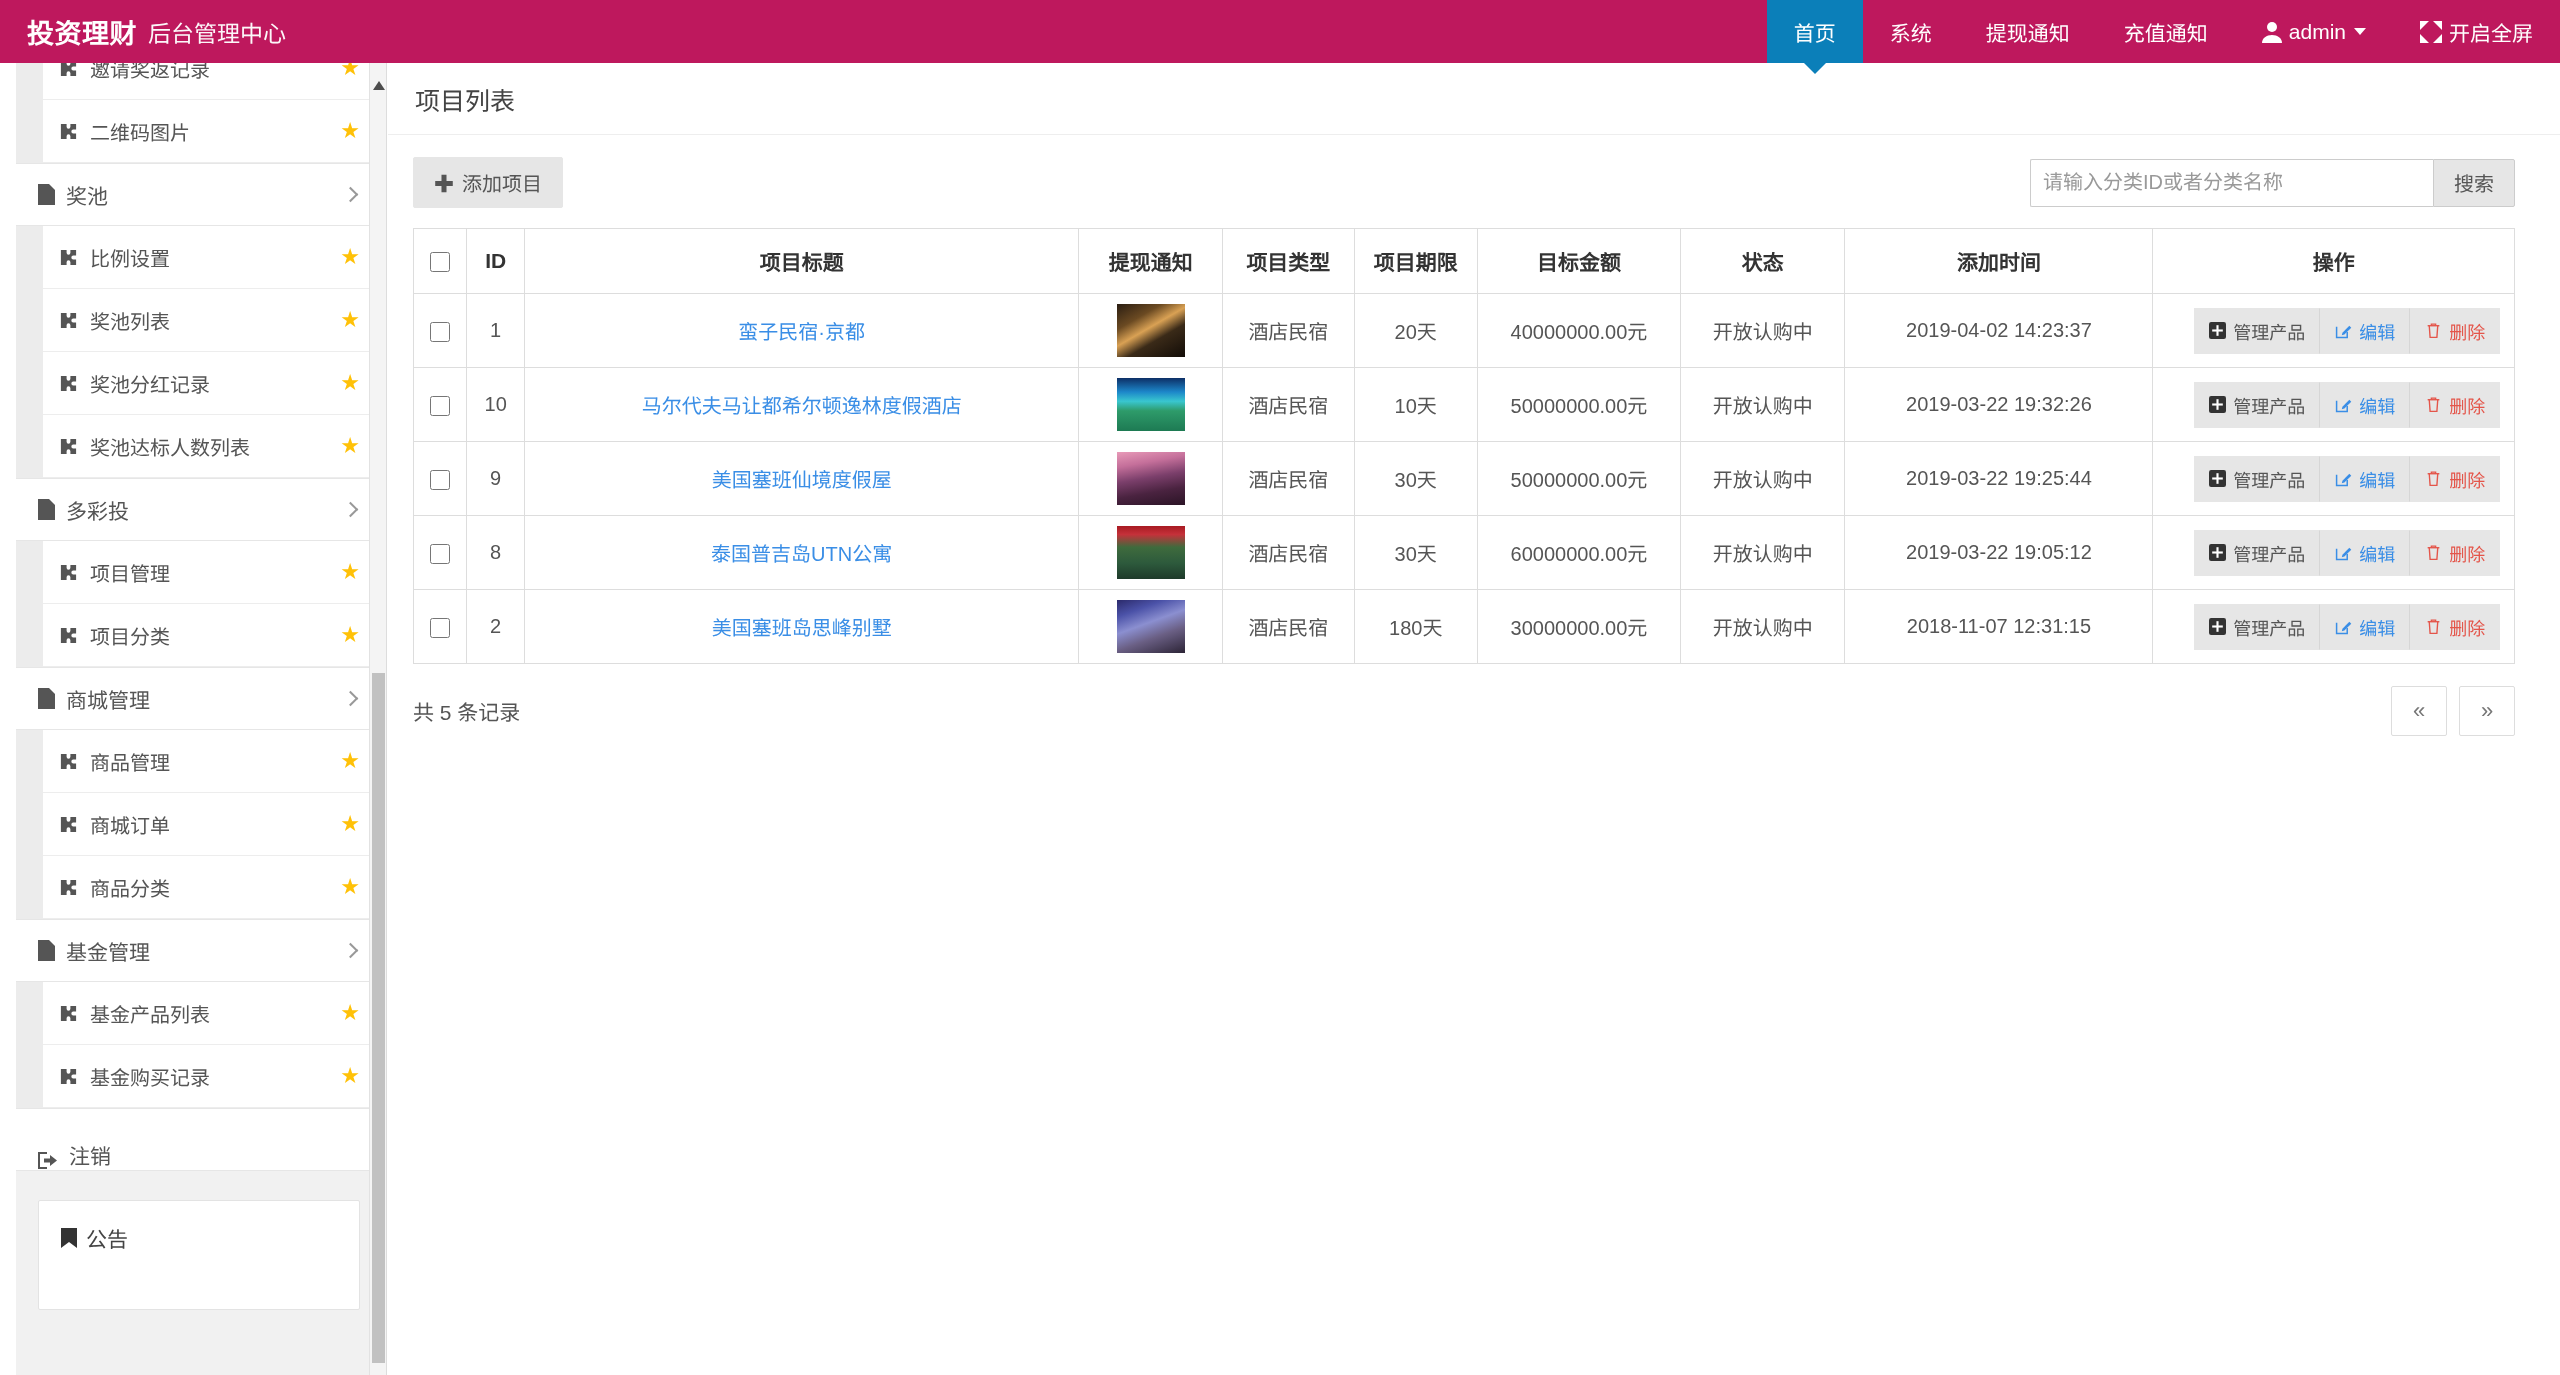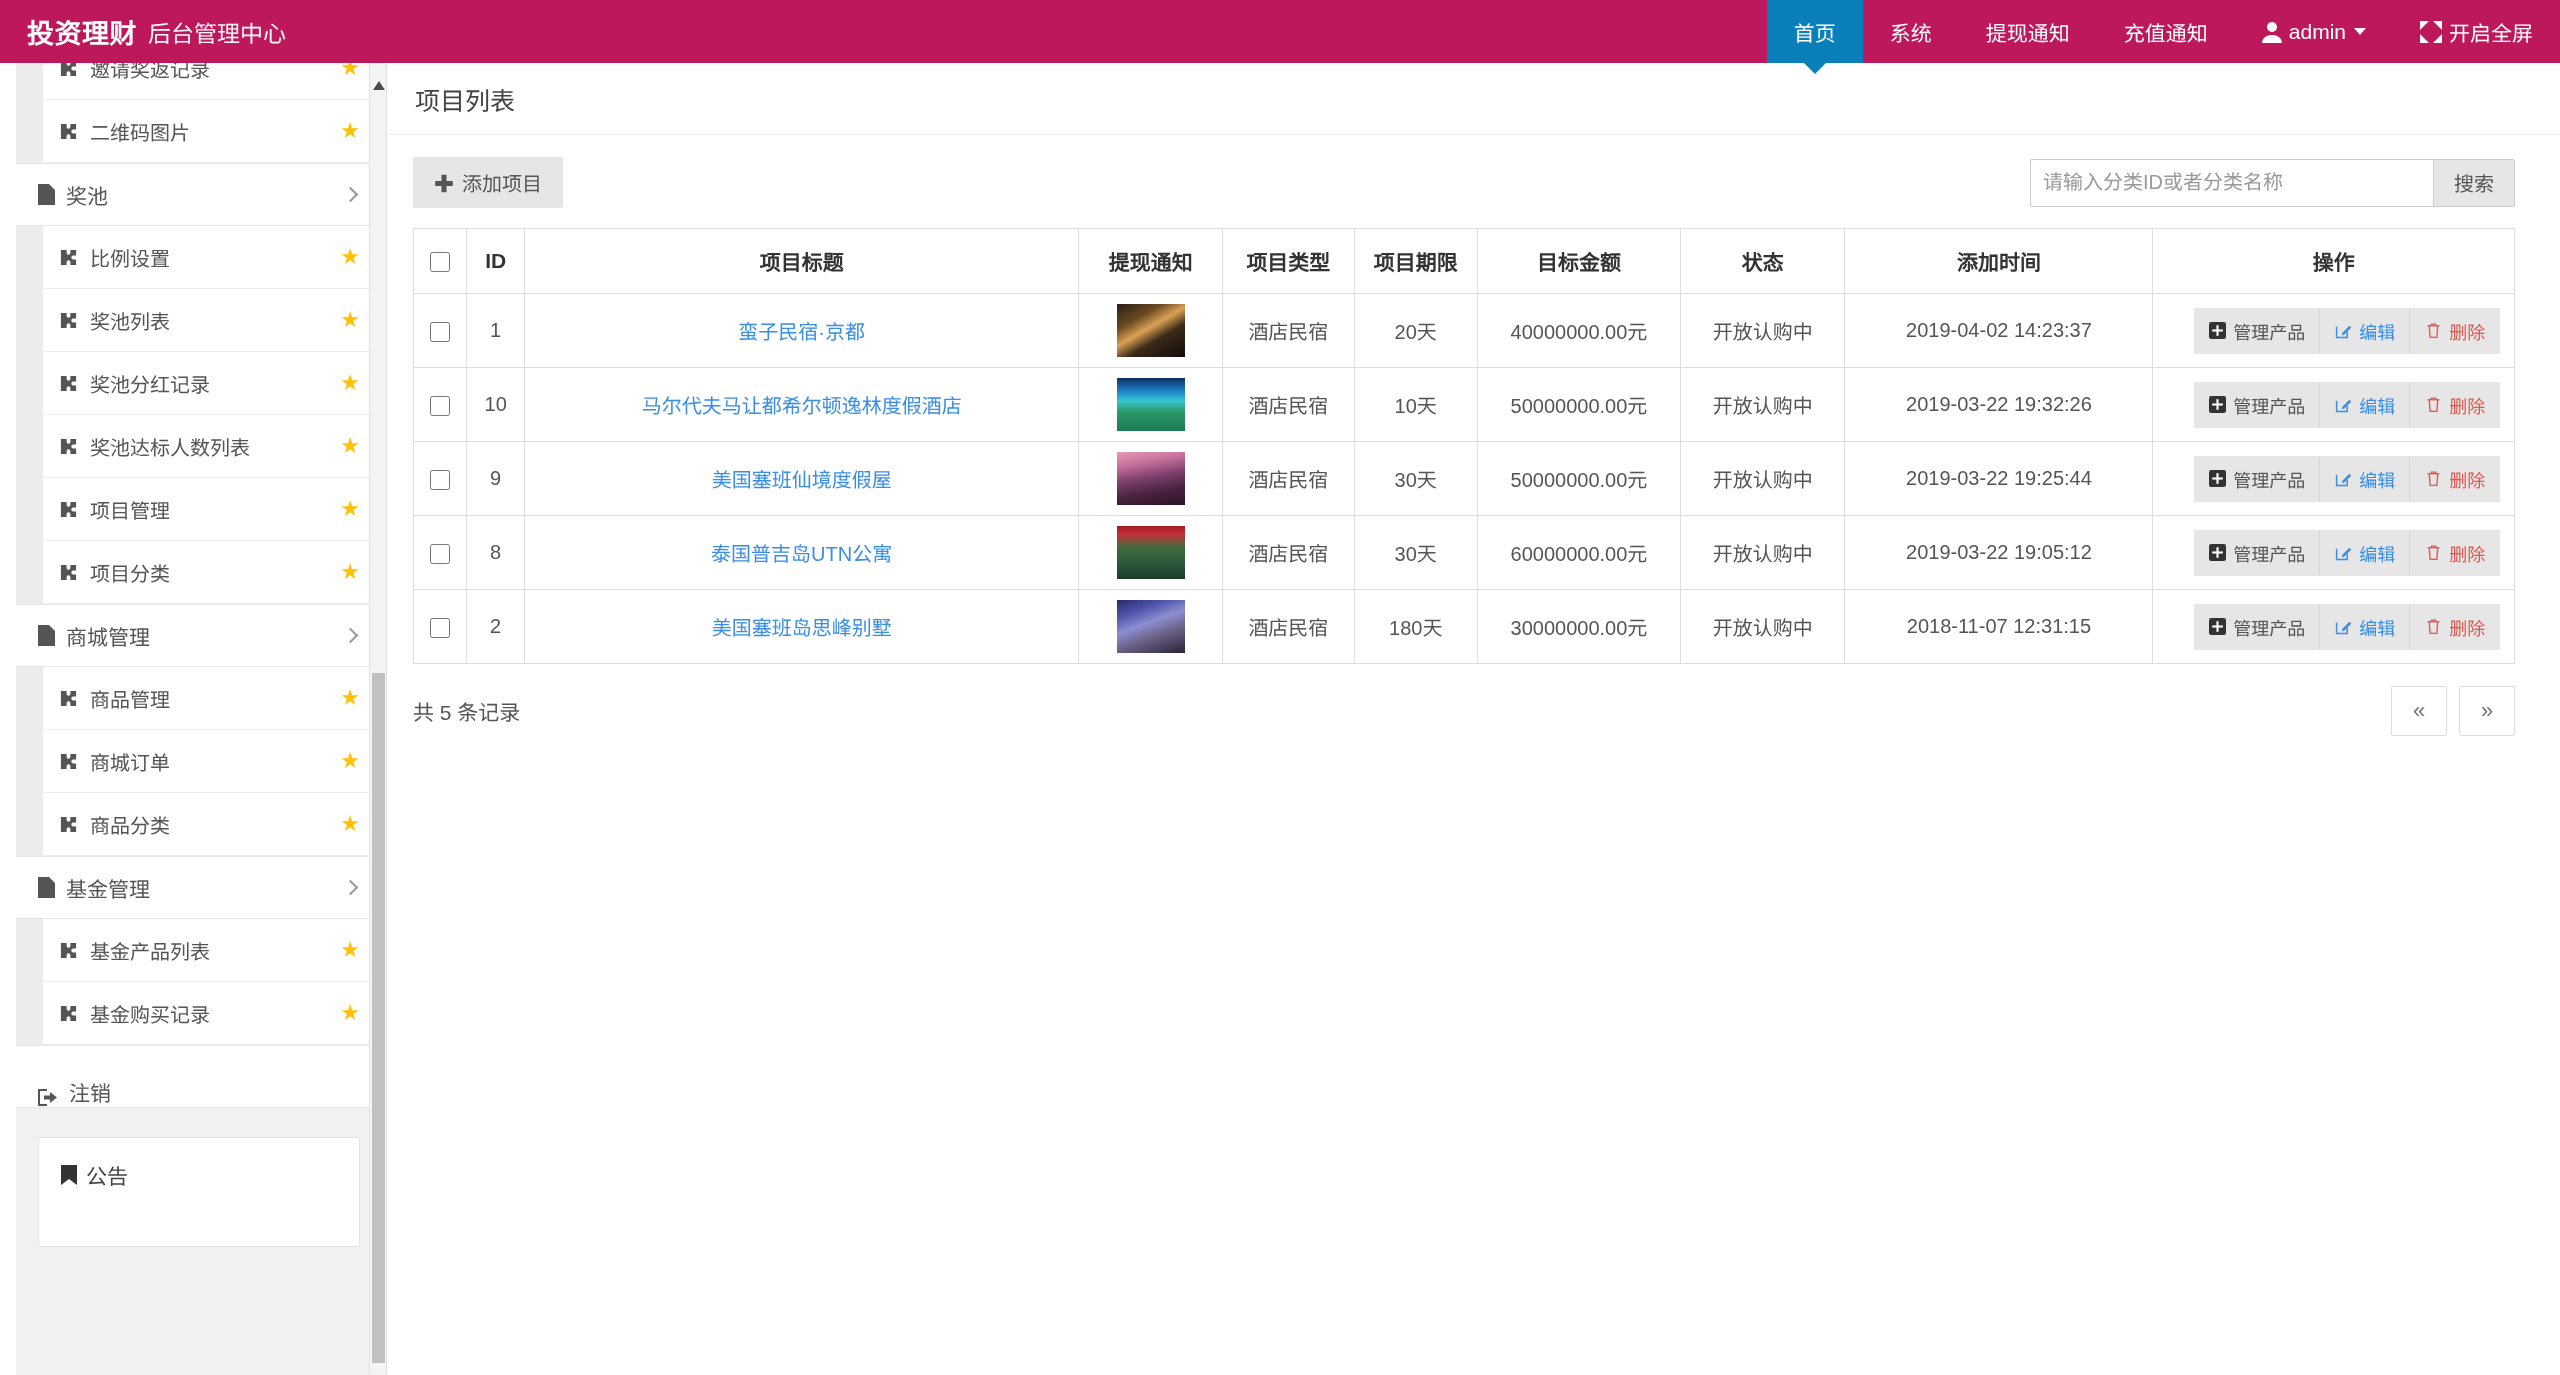--- a/index.html
+++ b/index.html
@@ -407,20 +407,29 @@
         <span class="mi-icon">
           <svg width="19" height="19" viewBox="0 0 20 20" fill="#555">
               <path d="M2 2h6v3a2 2 0 104 0V2h6v6h-3a2 2 0 100 4h3v6h-6v-3a2 2 0 10-4 0v3H2V2z"></path>
             </svg>
         </span>
         <span class="mi-label">奖池达标人数列表</span>
         <span class="star">★</span>
       </div>
     </div>
 
+    <div class="menu-group-head">
+      <span class="mg-icon">
+        <svg width="17" height="21" viewBox="0 0 17 21" fill="#555">
+            <path d="M0 0h11l6 6v15H0z"></path>
+          </svg>
+      </span>
+      <span class="mg-label">多彩投</span>
+      <span class="chev-right"></span>
+    </div>
     <div class="menu-sub">
       <div class="menu-item">
         <span class="mi-icon">
           <svg width="19" height="19" viewBox="0 0 20 20" fill="#555">
               <path d="M2 2h6v3a2 2 0 104 0V2h6v6h-3a2 2 0 100 4h3v6h-6v-3a2 2 0 10-4 0v3H2V2z"></path>
             </svg>
         </span>
         <span class="mi-label">项目管理</span>
         <span class="star">★</span>
       </div>

